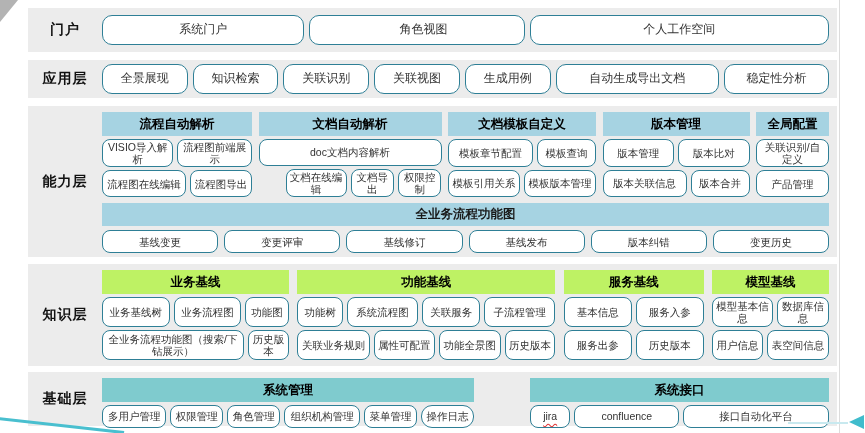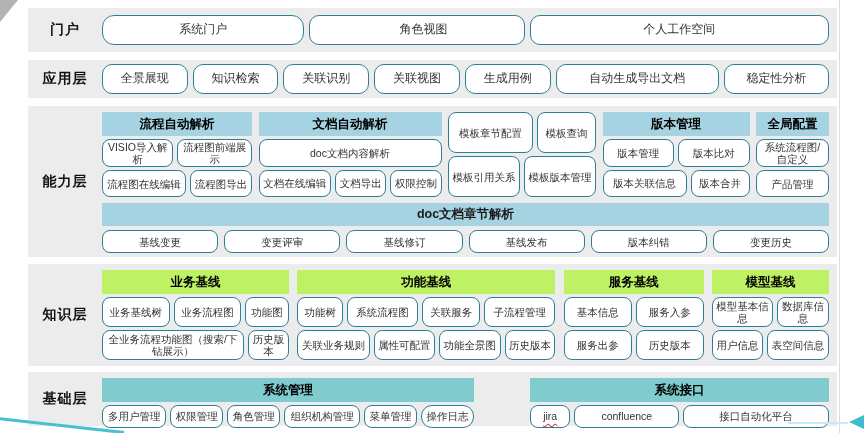--- a/index.html
+++ b/index.html
@@ -63,21 +63,21 @@
 </head>
 <body>
 
 <div class="corner-triangle"></div>
 <div class="edge-vline"></div>
 
 <section class="band" style="top:8px;height:44px;">
   <div class="layer-label">门户</div>
   <div class="band-content" style="justify-content:center;">
     <div class="btn-row">
-        <button class="btn lg" style="flex-grow: 8; border-radius: 12px;">系统门户</button>
+        <button class="btn lg" style="flex-grow: 8;">系统门户</button>
         <button class="btn lg" style="flex-grow: 8; padding-left: 16px;">角色视图</button>
         <button class="btn lg" style="flex-grow: 12;">个人工作空间</button>
       </div>
   </div>
 </section>
 
 <section class="band" style="top:60px;height:38px;">
   <div class="layer-label">应用层</div>
   <div class="band-content" style="justify-content:center;">
     <div class="btn-row">
@@ -106,26 +106,27 @@
             <button class="btn" style="flex-grow: 14;">流程图在线编辑</button>
             <button class="btn" style="flex-grow: 10;">流程图导出</button>
           </div>
       </div>
       <div class="group" style="width:183px">
         <div class="group-header">文档自动解析</div>
         <div class="btn-row">
             <button class="btn" style="flex-grow: 15;">doc文档内容解析</button>
           </div>
         <div class="btn-row">
-            <button class="btn" style="flex-grow: 12;">文档在线编辑</button>
+            <button class="btn" style="flex-grow: 12; margin-left: 27px;">文档在线编辑</button>
             <button class="btn" style="flex-grow: 8;">文档导出</button>
             <button class="btn" style="flex-grow: 8;">权限控制</button>
           </div>
       </div>
       <div class="group" style="width:148px">
+        <div class="group-header">文档模板自定义</div>
         <div class="btn-row">
             <button class="btn" style="flex-grow: 12;">模板章节配置</button>
             <button class="btn" style="flex-grow: 8;">模板查询</button>
           </div>
         <div class="btn-row">
             <button class="btn" style="flex-grow: 12;">模板引用关系</button>
             <button class="btn" style="flex-grow: 12;">模板版本管理</button>
           </div>
       </div>
       <div class="group" style="width:147px">
@@ -135,28 +136,28 @@
             <button class="btn" style="flex-grow: 8;">版本比对</button>
           </div>
         <div class="btn-row">
             <button class="btn" style="flex-grow: 12;">版本关联信息</button>
             <button class="btn" style="flex-grow: 8;">版本合并</button>
           </div>
       </div>
       <div class="group" style="width:73px">
         <div class="group-header">全局配置</div>
         <div class="btn-row">
-            <button class="btn" style="flex-grow: 15;">系统流程图/自定义</button>
+            <button class="btn" style="flex-grow: 15;">关联识别/自定义</button>
           </div>
         <div class="btn-row">
             <button class="btn" style="flex-grow: 8;">产品管理</button>
           </div>
       </div>
     </div>
-    <div class="baseline-title">doc文档章节解析</div>
+    <div class="baseline-title">全业务流程功能图</div>
     <div class="btn-row baseline-row">
         <button class="btn" style="flex-grow: 8;">基线变更</button>
         <button class="btn" style="flex-grow: 8;">变更评审</button>
         <button class="btn" style="flex-grow: 8;">基线修订</button>
         <button class="btn" style="flex-grow: 8;">基线发布</button>
         <button class="btn" style="flex-grow: 8;">版本纠错</button>
         <button class="btn" style="flex-grow: 8;">变更历史</button>
       </div>
   </div>
 </section>

